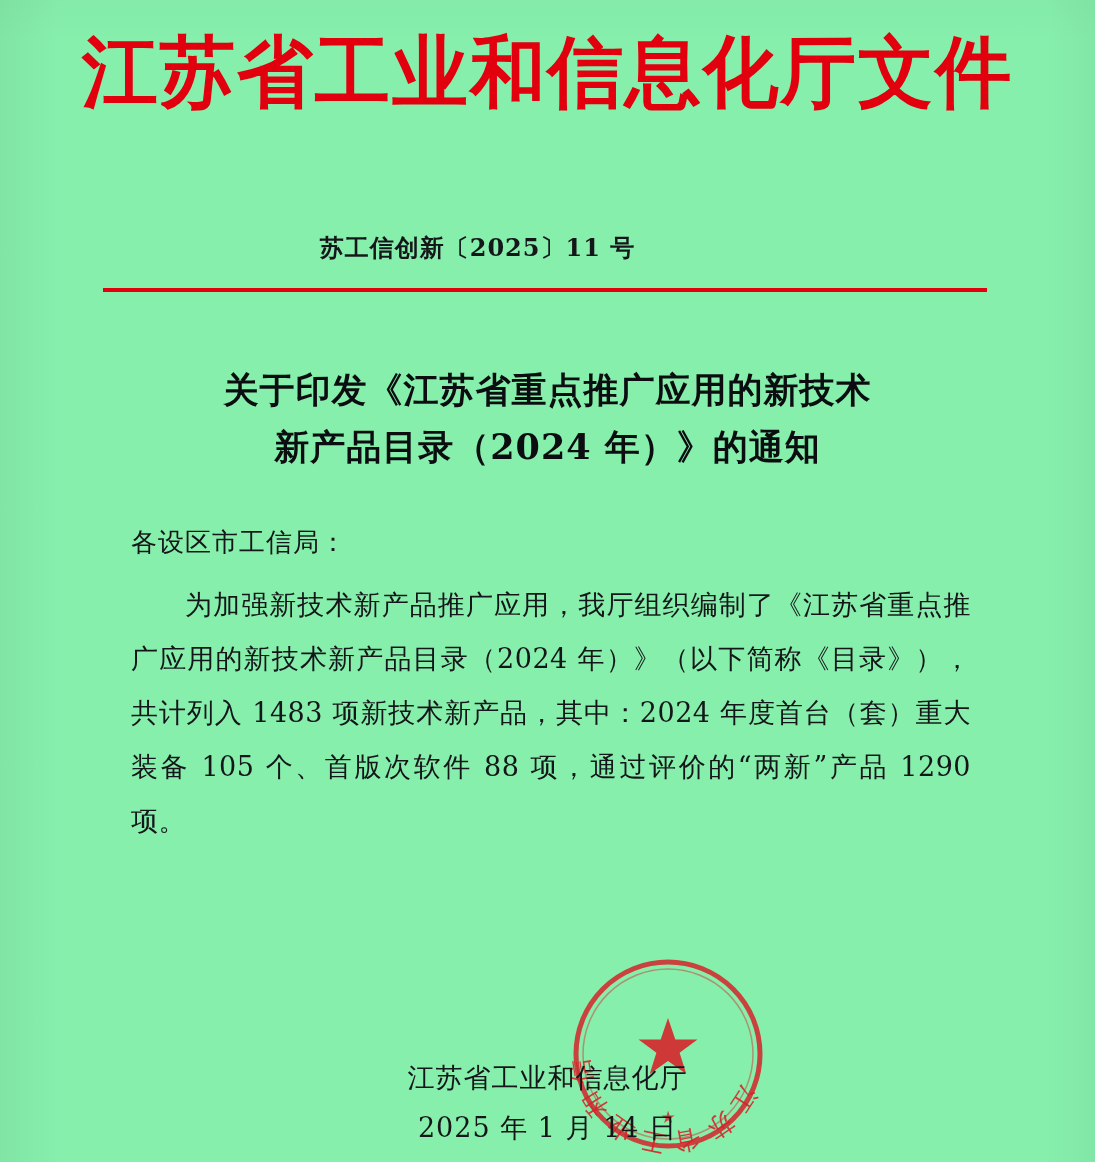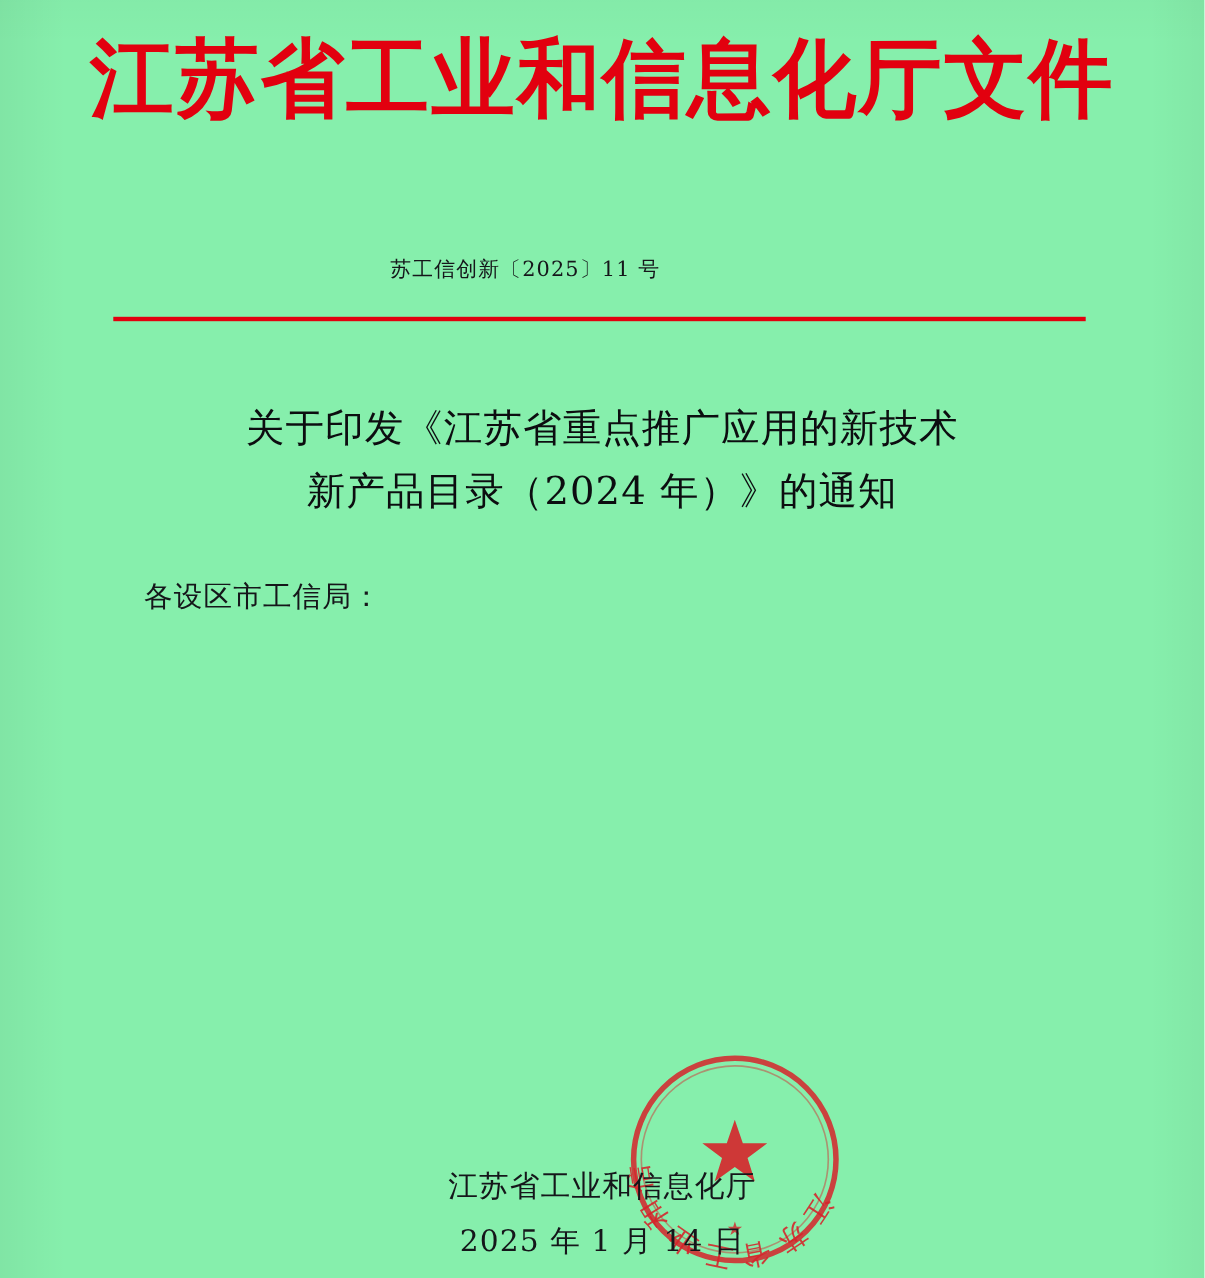--- a/index.html
+++ b/index.html
@@ -48,42 +48,43 @@
     white-space: nowrap;
     transform: scaleX(0.97);
   }
 
   .doc-number {
     position: absolute;
     top: 232px;
     left: 0;
     width: 955px;
     text-align: center;
-    font-size: 19px;
+    font-size: 24px;
     letter-spacing: 1px;
     color: #15161a;
+    font-weight: bold;
   }
 
   .red-rule {
     position: absolute;
     top: 288px;
     left: 103px;
     width: 884px;
     height: 4px;
     background: #e2000f;
   }
 
   .title {
     position: absolute;
     top: 362px;
     left: 140px;
     width: 815px;
     text-align: center;
     font-size: 35px;
-    font-weight: 400;
+    font-weight: 700;
     line-height: 1.62;
     letter-spacing: 1px;
     color: #0c0d10;
   }
 
   .salutation {
     position: absolute;
     top: 525px;
     left: 131px;
     font-size: 26px;
@@ -148,20 +149,21 @@
 
   <div class="red-rule"></div>
 
   <div class="title">
     <div>关于印发《江苏省重点推广应用的新技术</div>
     <div>新产品目录（2024 年）》的通知</div>
   </div>
 
   <div class="salutation">各设区市工信局：</div>
 
+  <div class="body-block p1 indent">为加强新技术新产品推广应用，我厅组织编制了《江苏省重点推广应用的新技术新产品目录（2024 年）》（以下简称《目录》），共计列入 1483 项新技术新产品，其中：2024 年度首台（套）重大装备 105 个、首版次软件 88 项，通过评价的“两新”产品 1290 项。</div>
 
 
 
   <div class="seal">
     <svg width="218" height="218" viewBox="0 0 218 218" xmlns="http://www.w3.org/2000/svg">
       <defs>
         <path id="sealArc" d="M 109,109 m -80,0 a 80,80 0 1,1 160,0 a 80,80 0 1,1 -160,0"></path>
         <path id="sealArcText" d="M 29,109 a 80,80 0 1,1 160,0" transform="rotate(180 109 109)"></path>
       </defs>
       <circle cx="109" cy="109" r="92" fill="none" stroke="#d6232a" stroke-width="5" opacity="0.85"></circle>

